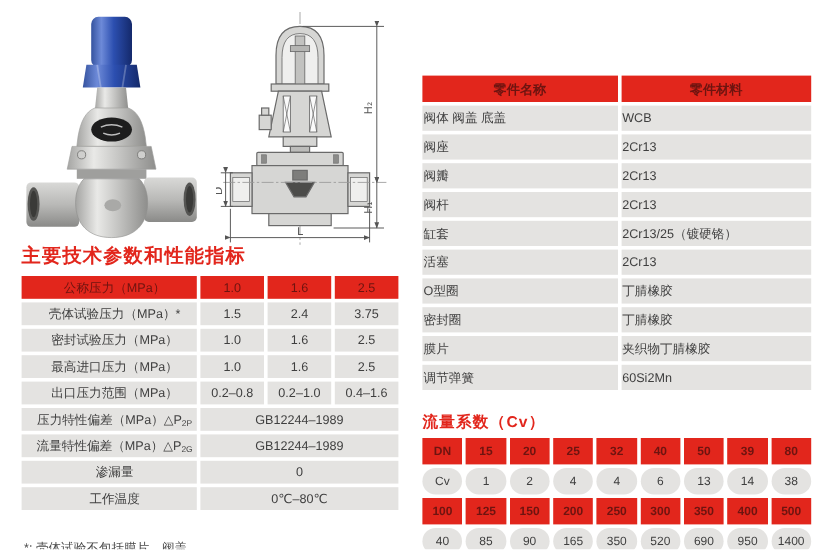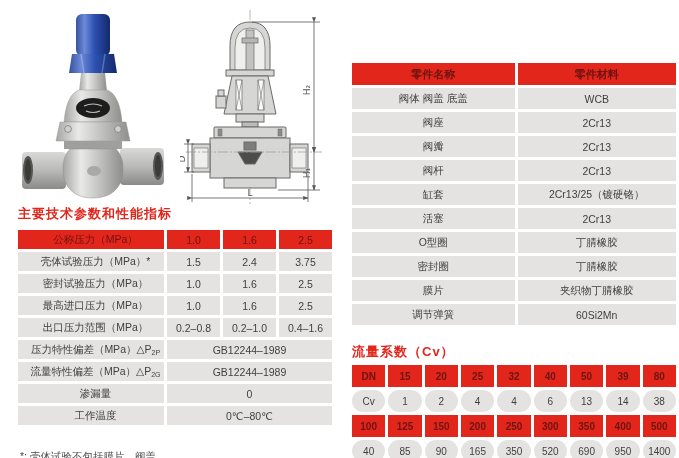--- a/index.html
+++ b/index.html
@@ -2,34 +2,34 @@
 <html><head>
 <meta charset="utf-8">
 <style>
   html,body{margin:0;padding:0;background:#fff;}
   .page{position:relative;width:679px;height:458px;background:#ffffff;overflow:hidden;
         font-family:"Liberation Sans","DejaVu Sans",sans-serif;}
   .photo{position:absolute;left:18px;top:10px;}
   .drawing{position:absolute;left:180px;top:6px;}
   .left-sec{position:absolute;left:18px;top:206px;width:314px;}
   .right-sec{position:absolute;left:352px;top:60px;width:324px;}
-  .sec-title{color:#e2261c;font-weight:bold;font-size:13px;letter-spacing:1px;line-height:16px;}
+  .sec-title{color:#e2261c;font-weight:bold;font-size:16px;letter-spacing:1px;line-height:16px;}
   table{border-collapse:separate;border-spacing:3px;table-layout:fixed;}
   td,th{overflow:hidden;white-space:nowrap;}
   
   .params{width:320px;margin-left:-3px;margin-top:5px;}
   .params td{background:#e4e3e1;height:19px;font-size:10.5px;color:#3f3f3f;text-align:center;padding:0 1px;}
   .params td.lbl{text-align:center;padding-left:10px;}
   .params tr.hdr td{background:#e2261c;color:#6e1410;}
   sub{font-size:7px;vertical-align:-2px;}
   .footnote{font-size:10.5px;color:#4a4a4a;margin-top:22px;padding-left:2px;}
   
   .parts{width:330px;margin-left:-3px;}
   .parts th{background:#e2261c;color:#6e1410;font-weight:bold;height:20px;font-size:11px;}
-  .parts td{background:#e4e3e1;height:19px;font-size:10.5px;color:#3f3f3f;text-align:center;}
+  .parts td{background:#e4e3e1;height:19px;font-size:10.5px;color:#3f3f3f;text-align:left;}
   .flow-title{margin-top:16px;margin-bottom:2px;font-size:13px;}
   .flow{width:330px;margin-left:-3px;}
   .flow td{height:20px;font-size:10px;text-align:center;}
   .flow tr.red td{background:#e2261c;color:#6e1410;font-weight:bold;}
   .flow tr.gray td{background:#e4e3e1;color:#3f3f3f;border-radius:11px;}
   .dimtext{fill:#555;font-size:9px;font-family:"DejaVu Sans",sans-serif;}
 </style>
 </head>
 <body>
 

